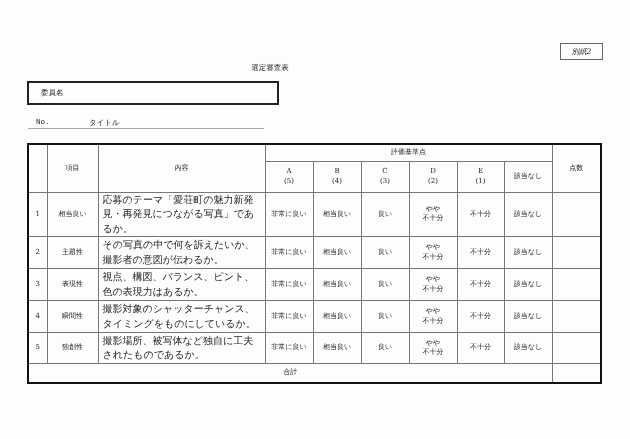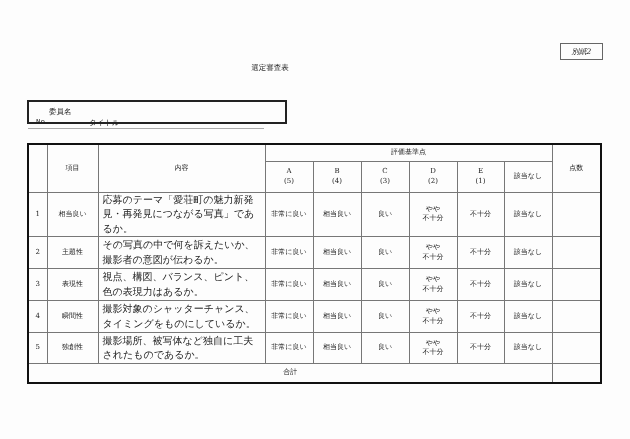--- a/index.html
+++ b/index.html
@@ -11,21 +11,21 @@
     position: absolute; left: 560px; top: 43px; width: 41px; height: 15px;
     border: 1px solid #666; font-size: 7.5px; line-height: 15px; text-align: center; font-style: italic;
   }
   .doc-title {
     position: absolute; left: 240px; top: 63px; width: 60px; text-align: center;
     font-size: 7.5px;
     font-family: Liberation Serif, serif;
   }
   .member-box {
     position: absolute; left: 27px; top: 81px; width: 236px; height: 20px;
-    border: 2px solid #222; font-size: 7.5px; line-height: 20px; padding-left: 20px; box-sizing: content-box; margin-top: 19px;
+    border: 2px solid #222; font-size: 7.5px; line-height: 20px; padding-left: 12px; box-sizing: content-box;
   }
   .title-line {
     position: absolute; left: 28px; top: 117px; width: 236px; height: 11px;
     border-bottom: 1.5px solid #aaa; font-size: 7.5px; font-family: Liberation Mono, monospace;
   }
   .title-line .no { position: absolute; left: 8px; top: 1px; }
   .title-line .ttl { position: absolute; left: 61px; top: 1px; }
 
   table.grid {
     position: absolute; left: 27px; top: 143px; width: 573px; height: 225px;

